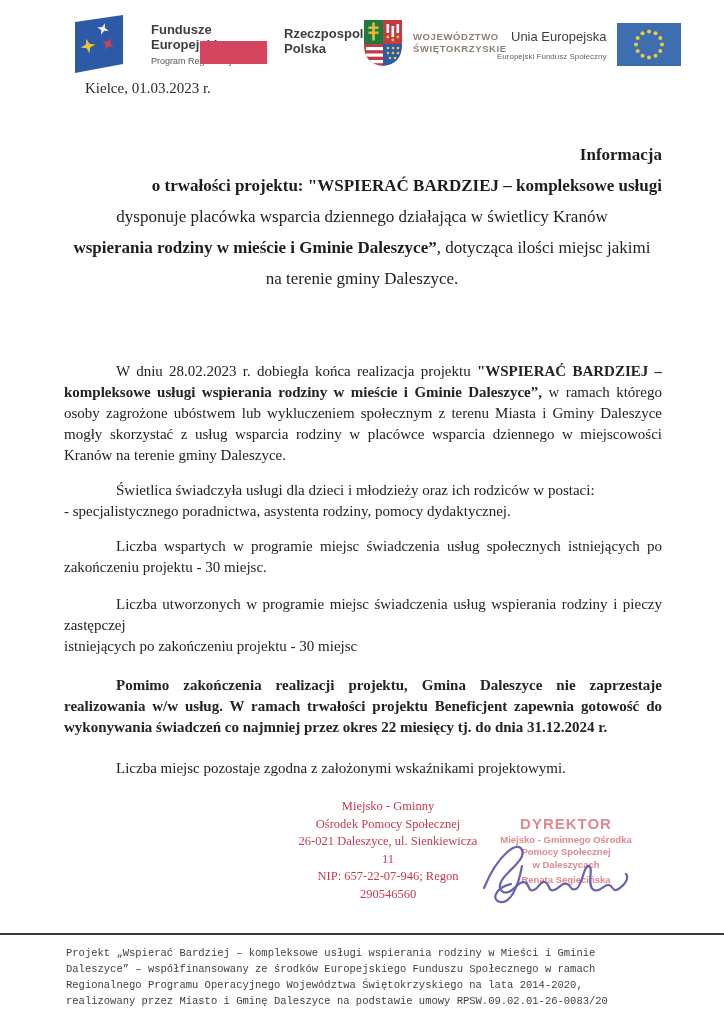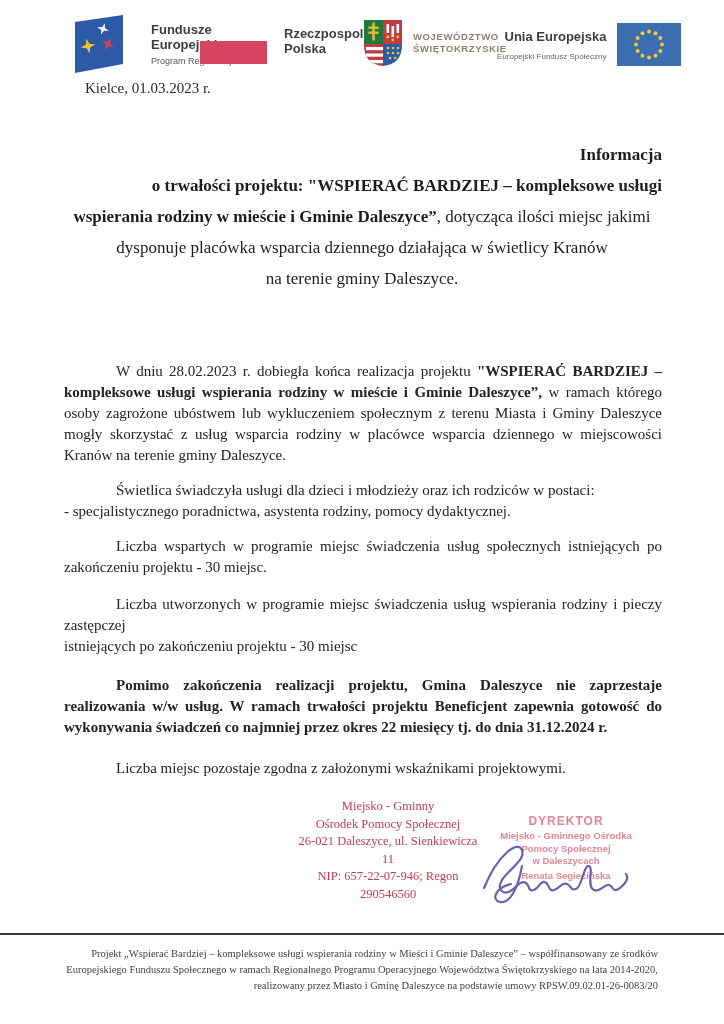--- a/index.html
+++ b/index.html
@@ -20,21 +20,21 @@
   .logo-pl { left:200px; top:18px; gap:17px; }
   .pl-flag { width:67px; height:46px; position:relative; }
   .pl-flag .pl-red { position:absolute; left:0; top:23px; width:67px; height:23px; background:#d64560; }
   .logo-pl .lt { margin-top:9px; }
 
   .logo-woj { left:362px; top:18px; gap:9px; align-items:center; }
   .woj-title { font-family:"Liberation Sans",sans-serif; font-weight:bold; font-size:9.5px; letter-spacing:0.6px; line-height:1.3; color:#8d8071; }
 
   .logo-eu { left:497px; top:23px; gap:11px; align-items:flex-start; }
   .logo-eu .lt { margin-top:6px; text-align:right; }
-  .eu-title { font-family:"Liberation Sans",sans-serif; font-weight:bold; font-size:13px; color:#3e3e3e; }
+  .eu-title { font-family:"Liberation Sans",sans-serif; font-weight:normal; font-size:13px; color:#3e3e3e; }
   .eu-sub { font-family:"Liberation Sans",sans-serif; font-size:8px; color:#666; margin-top:8px; }
 
   
   .date-line { position:absolute; left:85px; top:80px; font-size:15px; color:#2a2a2a; }
 
   
   .doc-title { position:absolute; left:62px; top:139px; width:600px; text-align:center;
                font-size:17px; line-height:1.83; color:#1d1d1d; }
   .doc-title .b { font-weight:bold; }
 
@@ -49,28 +49,28 @@
   .p5 { margin-top:18px !important; font-weight:bold; }
   .p6 { margin-top:20px !important; text-align:left; }
   .b { font-weight:bold;text-align:right; }
 
   
   .office-stamp { position:absolute; left:292px; top:798px; width:192px; text-align:center;
                   color:#c43a52; font-size:12.5px; line-height:1.4; }
   .director-stamp { position:absolute; left:486px; top:814px; width:160px; text-align:center;
                     font-family:"Liberation Sans",sans-serif; font-weight:bold;
                     color:#df8893; font-size:9.5px; line-height:1.28; }
-  .director-stamp .role { font-size:12px; letter-spacing:1px; margin-bottom:1px; }
+  .director-stamp .role { font-size:15px; letter-spacing:1px; margin-bottom:1px; }
   .director-stamp .name { margin-top:3px; }
   .signature { position:absolute; left:478px; top:836px; width:158px; height:70px; z-index:5; }
 
   
   .footer-divider { position:absolute; left:0; top:933px; width:724px; height:2px; background:#3a3a3a; }
-  .footer-note { position:absolute; left:66px; top:946px; width:592px; text-align:right;
-                 font-family:Liberation Serif, serif; font-size:10.5px; line-height:1.52; color:#3f3f3f; }
+  .footer-note { position:absolute; left:66px; top:946px; width:592px; text-align:left;
+                 font-family:Liberation Mono, monospace; font-size:10.5px; line-height:1.52; color:#3f3f3f; }
 </style>
 </head>
 <body>
 
 <div class="page">
 
   <div class="logo logo-fe">
     <svg width="48" height="58" viewBox="0 0 48 58">
       <polygon points="0,7 48,0 48,49 0,58" fill="#2d5aa7"></polygon>
       <polygon points="28,8 29.4,12.6 34,14 29.4,15.4 28,20 26.6,15.4 22,14 26.6,12.6" fill="#ffffff" transform="rotate(18 28 14)"></polygon>
@@ -160,22 +160,22 @@
           <circle cx="43.3" cy="15" r="2"></circle>
       </g>
     </svg>
   </div>
 
   <div class="date-line">Kielce, 01.03.2023 r.</div>
 
   <div class="doc-title">
     <div class="b">Informacja</div>
     <div class="b">o trwałości projektu: "WSPIERAĆ BARDZIEJ – kompleksowe usługi</div>
+    <div>dysponuje placówka wsparcia dziennego działająca w świetlicy Kranów</div>
     <div><span class="b">wspierania rodziny w mieście i Gminie Daleszyce”</span><span>, dotycząca ilości miejsc jakimi</span></div>
-    <div>dysponuje placówka wsparcia dziennego działająca w świetlicy Kranów</div>
     <div>na terenie gminy Daleszyce.</div>
   </div>
 
   <div class="body-text">
     <p class="ind"><span>W dniu 28.02.2023 r. dobiegła końca realizacja projektu </span><span class="b">"WSPIERAĆ BARDZIEJ – kompleksowe usługi wspierania rodziny w mieście i Gminie Daleszyce”,</span><span> w ramach którego osoby zagrożone ubóstwem lub wykluczeniem społecznym z terenu Miasta i Gminy Daleszyce mogły skorzystać z usług wsparcia rodziny w placówce wsparcia dziennego w miejscowości Kranów na terenie gminy Daleszyce.</span></p>
 
     <p class="p2">
         <span class="ind" style="display:block;">Świetlica świadczyła usługi dla dzieci i młodzieży oraz ich rodziców w postaci:</span>
         <span style="display:block;">- specjalistycznego poradnictwa, asystenta rodziny, pomocy dydaktycznej.</span>
       </p>

